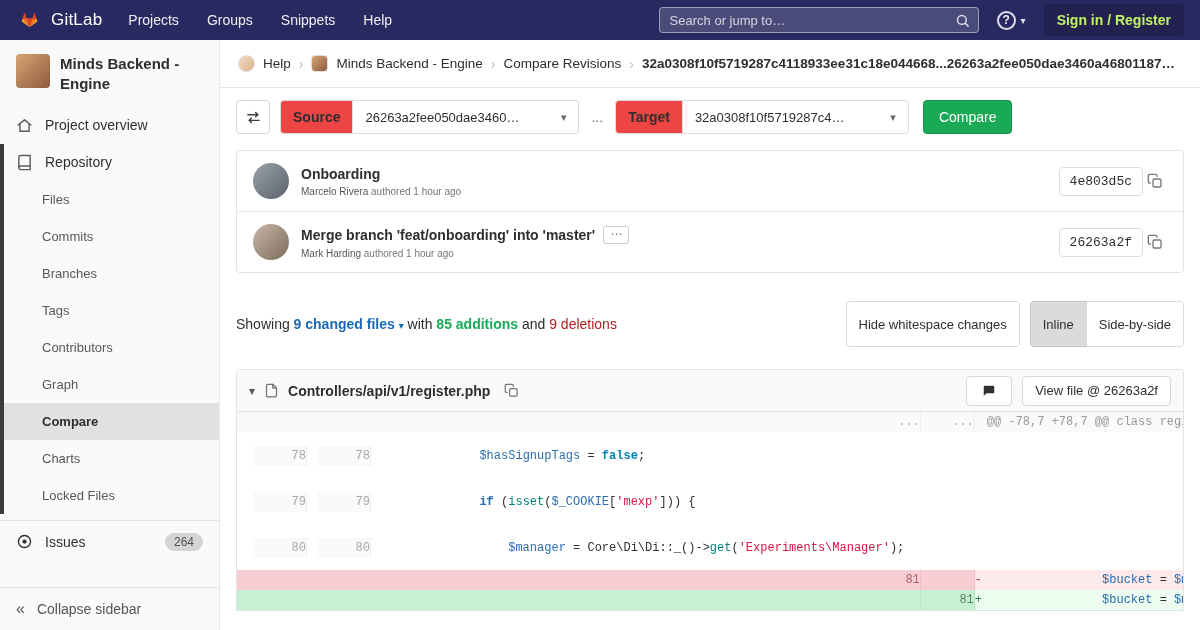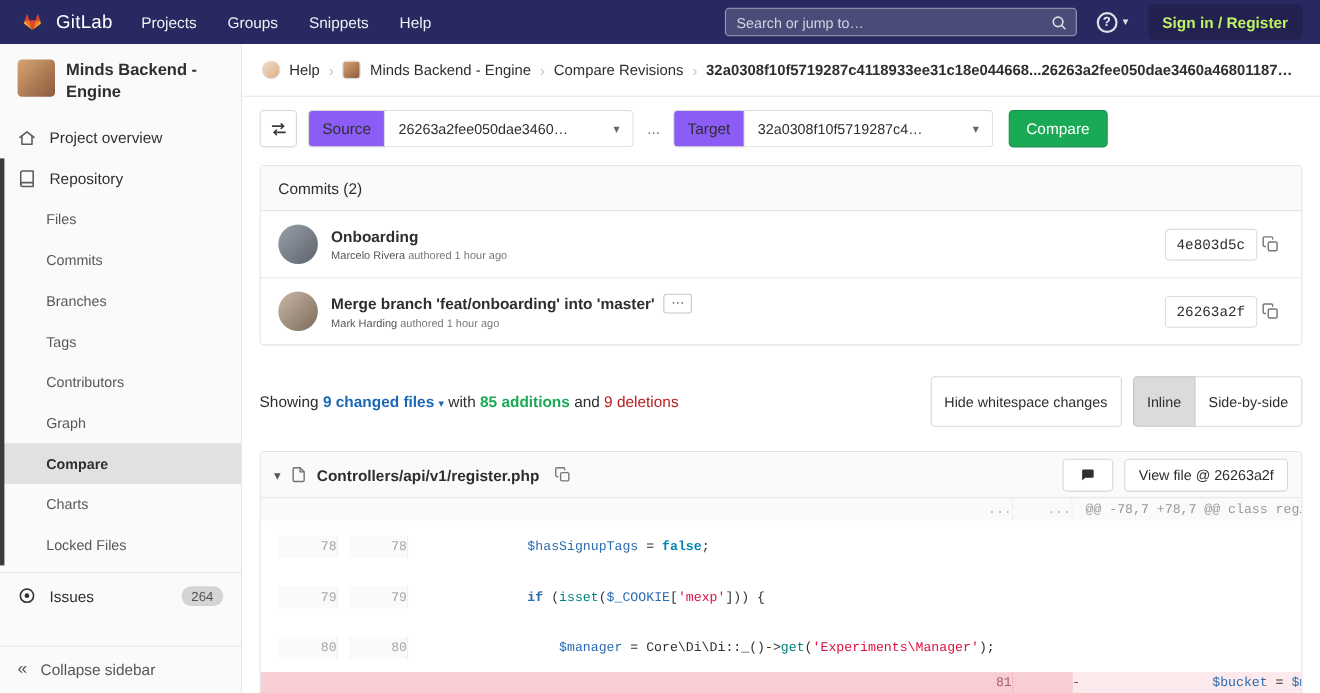--- a/index.html
+++ b/index.html
@@ -50,21 +50,21 @@
   .bc-avatar { width: 17px; height: 17px; border-radius: 50%; background: linear-gradient(135deg, #f2ddc7, #ddb088); border: 1px solid #ddd; flex: none; }
   .bc-avatar.sq { border-radius: 4px; background: linear-gradient(135deg, #d7a673, #8c5a3c); }
   .bc-sep { color: #c2c2c2; font-size: 14px; }
   .bc-current { font-weight: 600; overflow: hidden; text-overflow: ellipsis; }
   .content-scroll { flex: 1; overflow: hidden; padding: 0 16px; }
 
   
   .compare-bar { margin-top: 12px; display: flex; align-items: center; gap: 10px; }
   .swap-btn { width: 34px; height: 34px; border: 1px solid #d8d8d8; border-radius: 4px; background: #fff; display: grid; place-items: center; color: #3a3a3a; }
   .grp { display: inline-flex; height: 34px; }
-  .addon { display: flex; align-items: center; padding: 14px 12px; background: #8b5cf6; border: 1px solid #dcdcdc; border-radius: 4px 0 0 4px; color: #2e2e2e; }
+  .addon { display: flex; align-items: center; padding: 14px 12px; background: #ef4444; border: 1px solid #dcdcdc; border-radius: 4px 0 0 4px; color: #2e2e2e; font-weight: bold; }
   .dd { display: flex; align-items: center; justify-content: space-between; gap: 10px; width: 226px; padding: 0 12px; border: 1px solid #dcdcdc; border-left: 0; border-radius: 0 4px 4px 0; background: #fff; font-size: 13px; color: #2e2e2e; }
   .dd .val { overflow: hidden; white-space: nowrap; text-overflow: ellipsis; }
   .dd .chev { color: #666; font-size: 11px; }
   .dots-sep { color: #707070; padding: 0 2px; }
   .btn-green { height: 34px; margin-left: 4px; padding: 0 15px; background: #1aaa55; border: 1px solid #168f48; border-radius: 4px; color: #fff; font-size: 14px; }
 
   
   .panel { margin-top: 16px; border: 1px solid #e3e3e3; border-radius: 4px; background: #fff; overflow: hidden; }
   .panel-head { padding: 12px 16px; background: #fafafa; border-bottom: 1px solid #e3e3e3; font-size: 14px; }
   .commit { display: flex; align-items: center; gap: 12px; padding: 12px 16px; }
@@ -244,21 +244,20 @@
           <span class="addon">Target</span>
           <button class="dd">
             <span class="val">32a0308f10f5719287c4…</span>
             <span class="chev">▾</span>
           </button>
         </div>
         <button class="btn-green">Compare</button>
       </div>
 
       <section class="panel">
-        <div class="panel-head">Commits (2)</div>
 
         <div class="commit">
           <span class="cavatar"></span>
           <div class="cmain">
             <a class="ctitle">
                 <span>Onboarding</span>
               </a>
             <div class="csub">
               <span class="author">Marcelo Rivera</span>
               <span>authored 1 hour ago</span>

